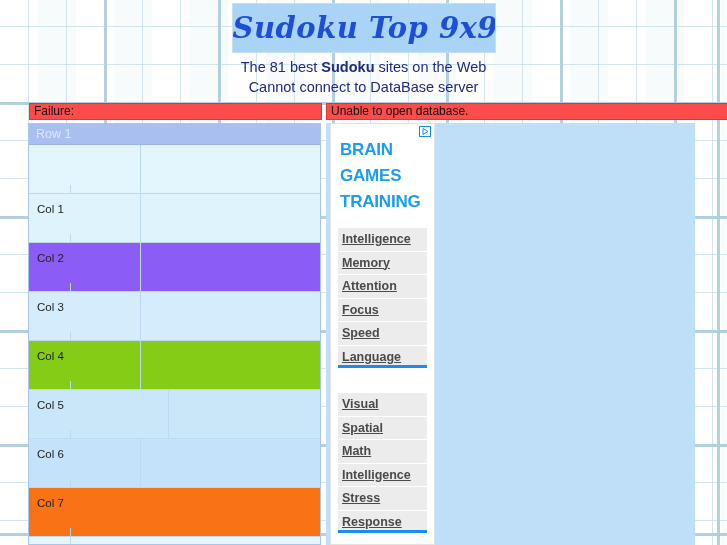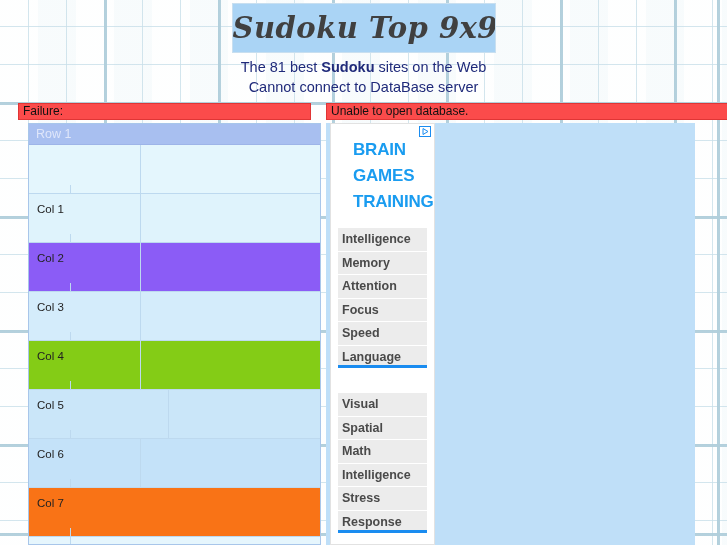--- a/index.html
+++ b/index.html
@@ -47,37 +47,37 @@
     border:1px solid #c8dff0;
     box-sizing:border-box;
     overflow:hidden;
     position:relative;
   }
   #title-text{
     font-family:"DejaVu Serif", serif;
     font-style:italic;
     font-weight:bold;
     font-size:29px;
-    color:#404040;
+    color:#1d4ed8;
     line-height:48px;
     letter-spacing:.5px;
     white-space:nowrap;
   }
   .subtitle{
     font-size:14.5px;
     color:#1f2a7a;
     line-height:20px;
     font-weight:bold;
     text-shadow:0 0 1px rgba(255,255,255,.9);
   }
   .subtitle .plain{font-weight:normal;}
 
   
   #err-left{
-    position:absolute;left:18px;top:103px;width:293px;height:17px;
+    position:absolute;left:29px;top:103px;width:293px;height:17px;
     background:#fb4b4b;border:1px solid #e03535;box-sizing:border-box;
     font-size:12px;color:#111;line-height:15px;padding-left:4px;
     overflow:hidden;white-space:nowrap;
   }
   #err-right{
     position:absolute;left:326px;top:103px;width:404px;height:17px;
     background:#fb4b4b;border:1px solid #e03535;box-sizing:border-box;
     font-size:12px;color:#111;line-height:15px;padding-left:4px;
     overflow:hidden;white-space:nowrap;
   }
@@ -129,32 +129,32 @@
   }
   #ad-choices{
     position:absolute;right:3px;top:2px;width:12px;height:11px;
   }
   #ad-head{
     padding:13px 0 0 9px;
   }
   .ad-head-line{
     font-size:17px;font-weight:bold;color:#1a9cf0;line-height:26px;
     letter-spacing:-.2px;
-    margin-left:13px;
   }
   .ad-group{margin-top:13px;}
   .ad-item{
     height:22.5px;line-height:22.5px;
     margin:0 7px 1px 7px;
     background:#ececec;
     color:#4a4a4a;
     font-size:12.5px;font-weight:bold;
     padding-left:4px;
     box-sizing:border-box;
     white-space:nowrap;
+    text-decoration:underline;
   }
   .ad-item.last{border-bottom:3px solid #1a8cf0;}
   .ad-gap{height:11px;}
 </style>
 </head>
 <body>
 
 <div id="bg"></div>
 
 <div id="header">

